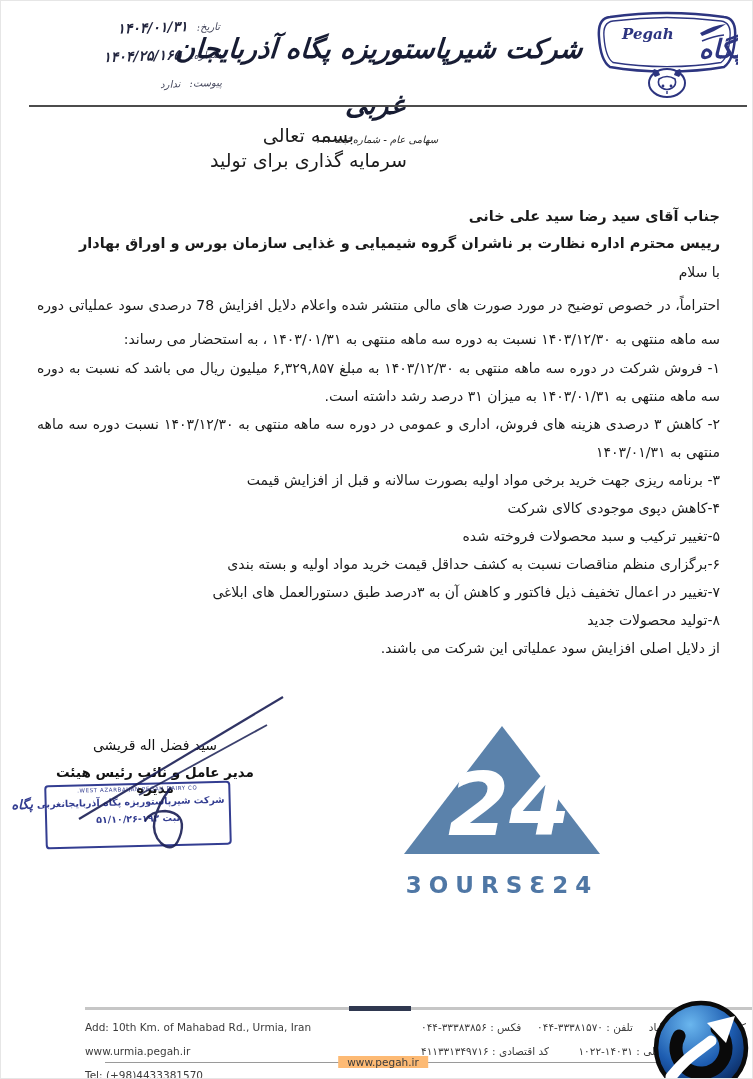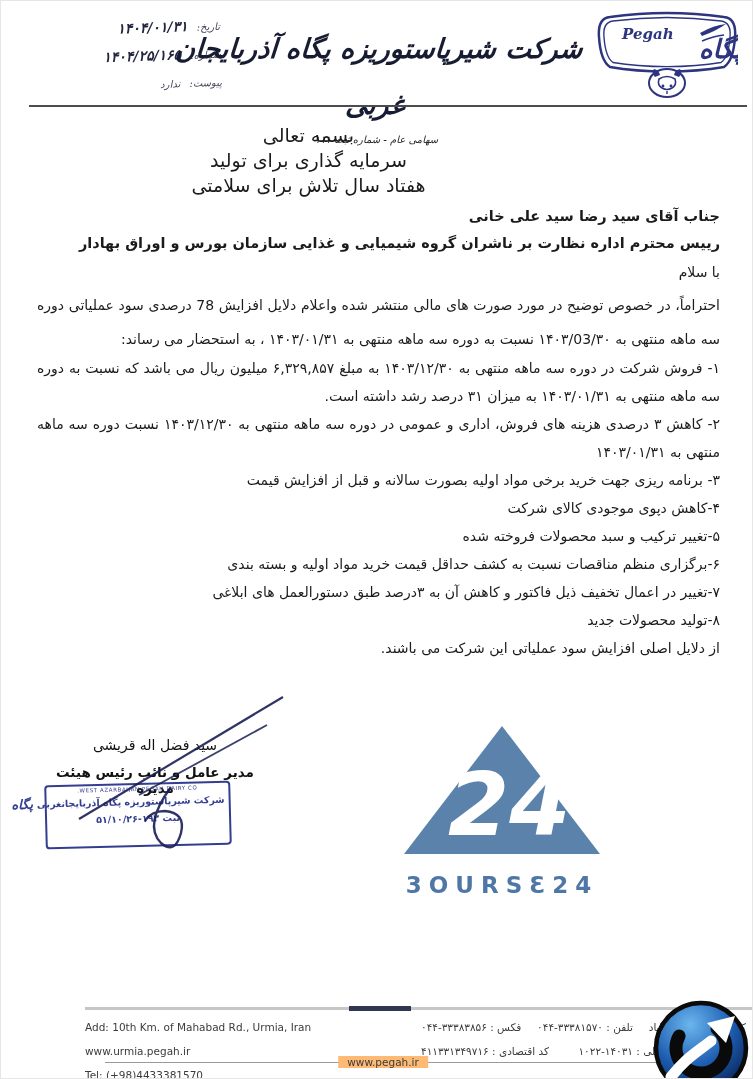--- a/index.html
+++ b/index.html
@@ -133,31 +133,30 @@
         <path d="M71,80 l0,3" stroke="#2d3580" stroke-width="1.4"></path>
       </g>
     </svg>
   </div>
 
   <div class="header-rule"></div>
 
   <div class="preamble">
     <div>بسمه تعالی</div>
     <div>سرمایه گذاری برای تولید</div>
-    <div>هفتاد سال تلاش برای سلامتی</div>
   </div>
 
   <div class="recipient">
     <div>جناب آقای سید رضا سید علی خانی</div>
     <div>رییس محترم اداره نظارت بر ناشران گروه شیمیایی و غذایی سازمان بورس و اوراق بهادار</div>
   </div>
 
   <div class="salam">با سلام</div>
 
-  <div class="intro">احتراماً، در خصوص توضیح در مورد صورت های مالی منتشر شده واعلام دلایل افزایش 78 درصدی سود عملیاتی دوره سه ماهه منتهی به ۱۴۰۳/03/۳۰ نسبت به دوره سه ماهه منتهی به ۱۴۰۳/۰۱/۳۱ ، به استحضار  می رساند:</div>
+  <div class="intro">احتراماً، در خصوص توضیح در مورد صورت های مالی منتشر شده واعلام دلایل افزایش 78 درصدی سود عملیاتی دوره سه ماهه منتهی به ۱۴۰۳/۱۲/۳۰ نسبت به دوره سه ماهه منتهی به ۱۴۰۳/۰۱/۳۱ ، به استحضار  می رساند:</div>
 
   <div class="items">
     <div>۱- فروش شرکت در دوره سه ماهه منتهی به ۱۴۰۳/۱۲/۳۰  به  مبلغ ۶,۳۲۹,۸۵۷ میلیون ریال می باشد که نسبت به دوره سه ماهه منتهی به ۱۴۰۳/۰۱/۳۱ به میزان ۳۱ درصد رشد داشته است.</div>
     <div>۲- کاهش ۳ درصدی هزینه های فروش، اداری و عمومی در دوره سه ماهه منتهی به ۱۴۰۳/۱۲/۳۰  نسبت دوره سه ماهه منتهی به ۱۴۰۳/۰۱/۳۱</div>
     <div>۳- برنامه ریزی جهت خرید برخی مواد اولیه بصورت سالانه و قبل از افزایش قیمت</div>
     <div>۴-کاهش دپوی موجودی کالای شرکت</div>
     <div>۵-تغییر ترکیب و سبد محصولات فروخته شده</div>
     <div>۶-برگزاری منظم مناقصات نسبت به کشف حداقل قیمت خرید مواد اولیه و بسته بندی</div>
     <div>۷-تغییر در اعمال تخفیف ذیل فاکتور و کاهش آن به ۳درصد طبق دستورالعمل های ابلاغی</div>
     <div>۸-تولید محصولات جدید</div>

